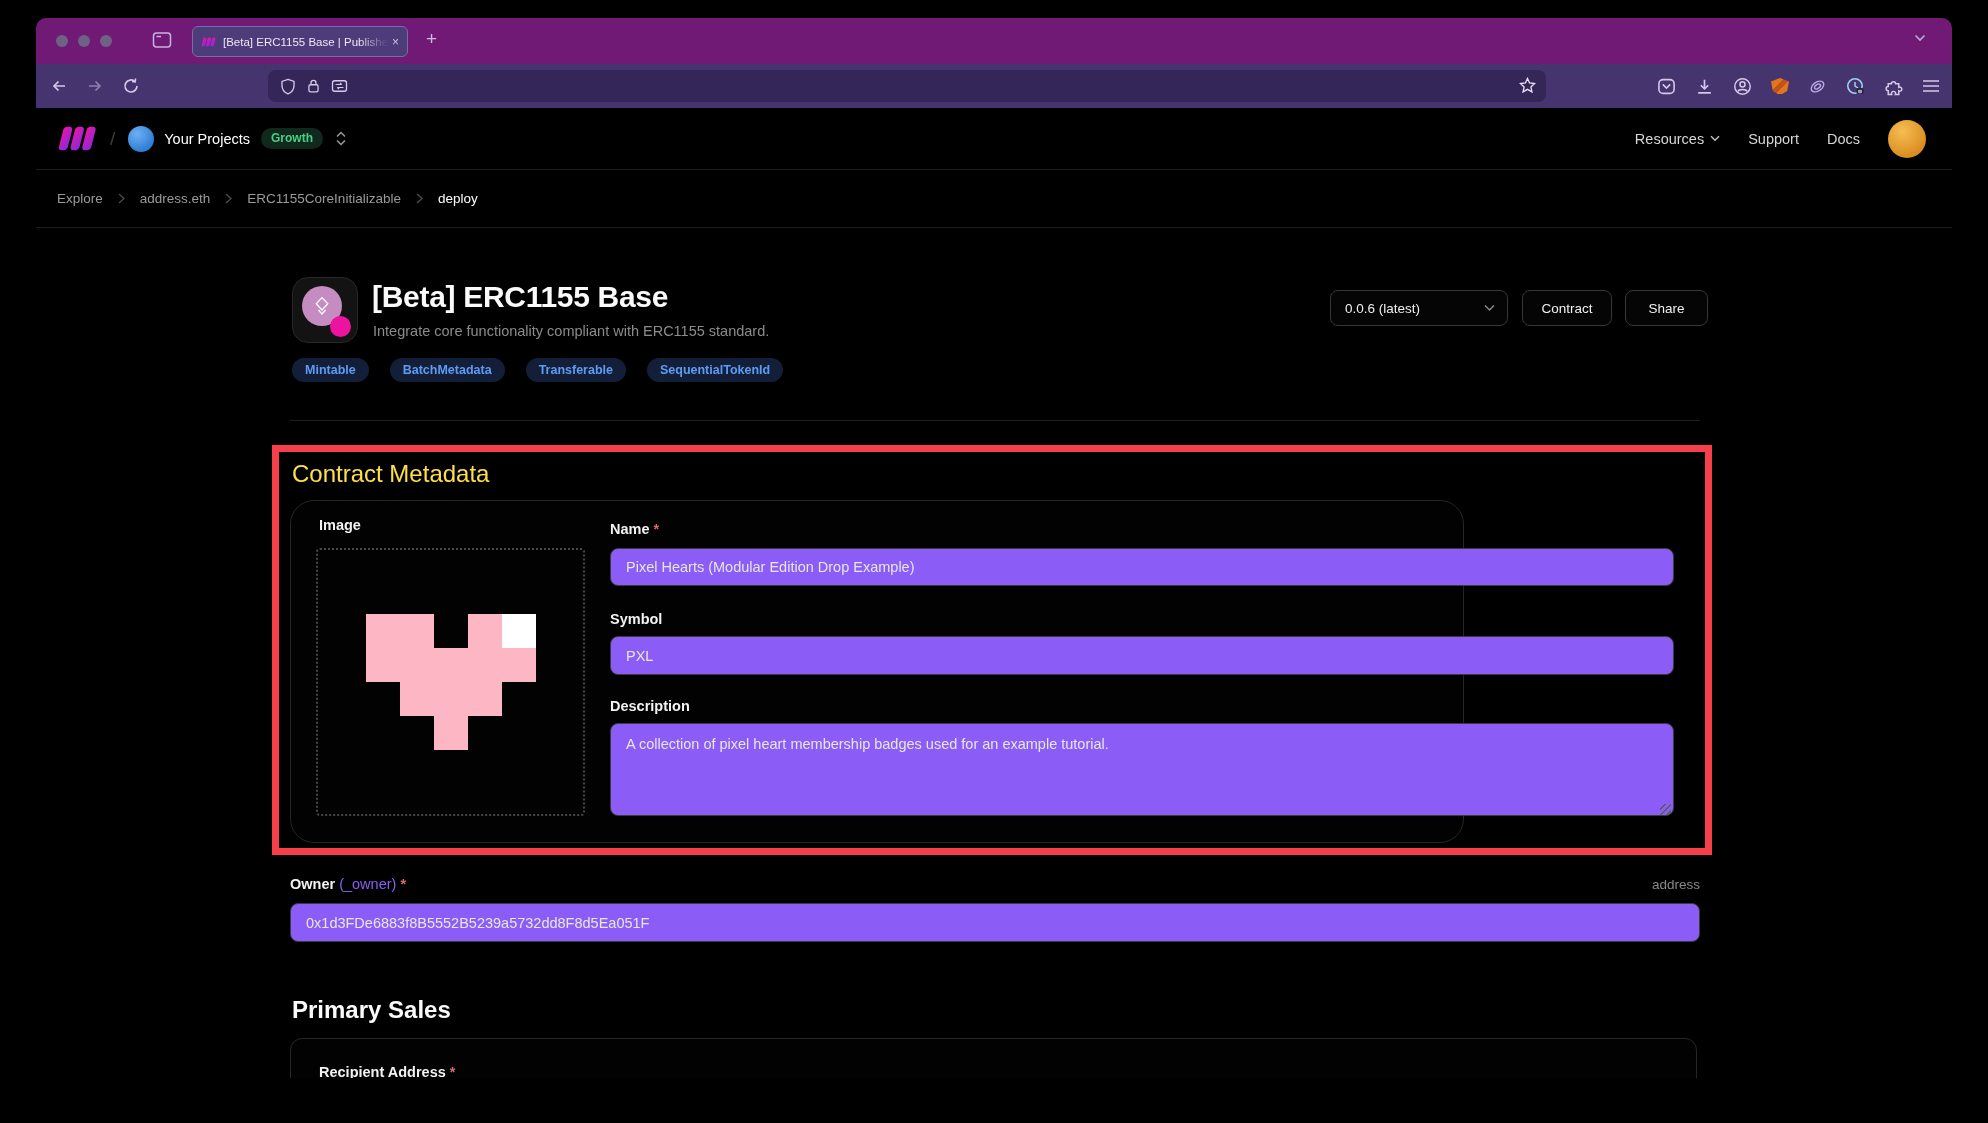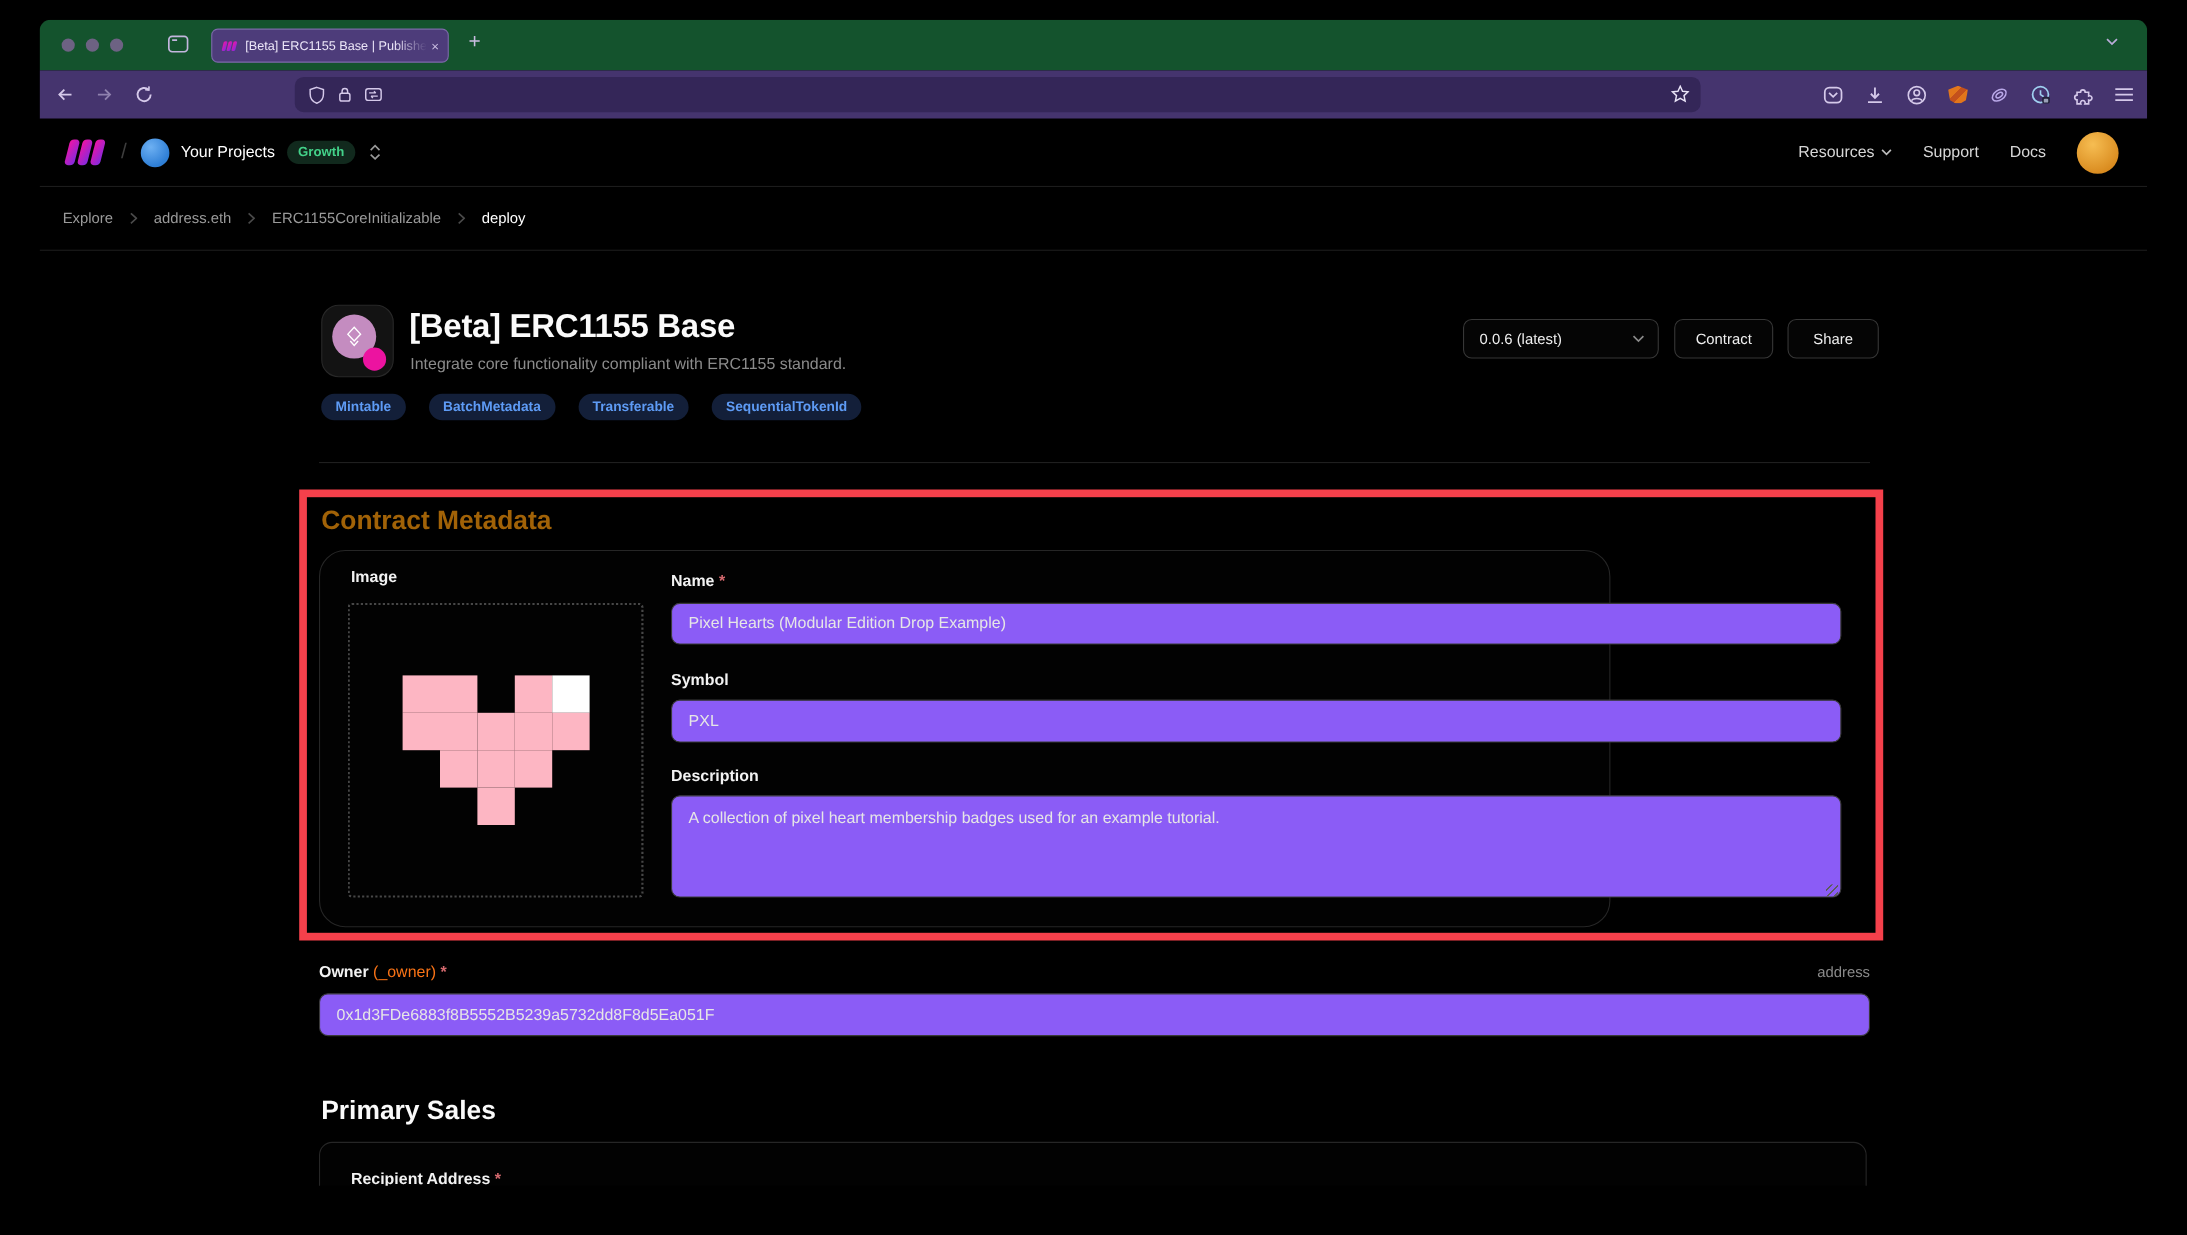--- a/index.html
+++ b/index.html
@@ -4,21 +4,21 @@
 <style>
   * { margin:0; padding:0; box-sizing:border-box; }
   html,body { width:1988px; height:1123px; background:#000; font-family:"Liberation Sans",sans-serif; overflow:hidden; }
   .screen { position:relative; width:1988px; height:1123px; background:#000; }
 
   
   .window { position:absolute; left:36px; top:18px; width:1916px; height:1060px;
             border-radius:10px; overflow:hidden; background:#000; }
 
   
-  .tabbar { position:absolute; left:0; top:0; width:100%; height:46px; background:#14532d; }
+  .tabbar { position:absolute; left:0; top:0; width:100%; height:46px; background:#701a75; }
   .dot { position:absolute; top:17px; width:12px; height:12px; border-radius:50%; background:#6d6283; }
   .dot.d1{left:20px}.dot.d2{left:42px}.dot.d3{left:64px}
   .sidebar-toggle { position:absolute; left:116px; top:13px; }
   .tab { position:absolute; left:156px; top:8px; width:216px; height:31px; background:#4d3c7a;
          border:1px solid #7d69aa; border-radius:6px; display:flex; align-items:center; padding:0 8px; }
   .tab-title { flex:1; margin-left:7px; font-size:11.5px; color:#ece6f8; white-space:nowrap; overflow:hidden;
          -webkit-mask-image:linear-gradient(90deg,#000 82%,transparent); mask-image:linear-gradient(90deg,#000 82%,transparent); }
   .tab-close { font-size:12px; color:#cdc1e4; line-height:1; padding-left:4px; cursor:default; }
   .newtab { position:absolute; left:390px; top:10px; font-size:19px; color:#c9bce0; font-weight:300; }
   .tabchev { position:absolute; right:26px; top:16px; }
@@ -80,21 +80,21 @@
   .badges { position:absolute; left:256px; top:250px; display:flex; gap:21px; }
   .pill { height:24px; display:flex; align-items:center; padding:0 13px; border-radius:999px;
           background:#131f39; color:#5e9bf5; font-size:12.5px; font-weight:700; }
 
   .divider { position:absolute; left:254px; top:312px; width:1410px; height:1px; background:#1f1f1f; }
 
   
   .annotation { position:absolute; left:236px; top:337px; width:1440px; height:410px;
                 border:7px solid #f5404b; pointer-events:none; z-index:9; }
 
-  .cm-heading { position:absolute; left:256px; top:352px; font-size:24px; font-weight:700; color:#a16207; }
+  .cm-heading { position:absolute; left:256px; top:352px; font-size:24px; font-weight:400; color:#fde047; }
 
   .cm-card { position:absolute; left:254px; top:392px; width:1174px; height:343px;
              border:1px solid #262626; border-radius:24px; background:#020202; }
   .lbl { font-size:14.5px; font-weight:600; color:#f2f2f2; }
   .req { color:#d56a6f; font-weight:600; }
   .image-label { position:absolute; left:28px; top:16px; }
   .image-box { position:absolute; left:25px; top:47px; width:269px; height:268px; border:2px dotted #474747;
                border-radius:4px; display:flex; align-items:center; justify-content:center; cursor:pointer; }
   #heart-grid { display:grid; grid-template-columns:repeat(5,34px); grid-auto-rows:34px; }
 
@@ -105,21 +105,21 @@
               padding:0 15px; font-family:"Liberation Sans",sans-serif; outline:none; }
   .f-name-in { position:absolute; left:319px; top:47px; width:1064px; height:38px; }
   .f-sym-in  { position:absolute; left:319px; top:135px; width:1064px; height:39px; }
   .f-desc-in { position:absolute; left:319px; top:222px; width:1064px; height:93px; resize:none;
                padding:10px 15px; line-height:1.4; }
   .resize-handle { position:absolute; left:1369px; top:303px; width:11px; height:11px;
                background:repeating-linear-gradient(135deg,transparent 0 3px,#5c5c5c 3px 4.5px); }
 
   .owner-head { position:absolute; left:254px; top:768px; width:1410px; display:flex; justify-content:space-between;
                 align-items:baseline; }
-  .owner-param { color:#f97316; font-weight:400; }
+  .owner-param { color:#8b5cf6; font-weight:400; }
   .type-hint { font-size:13.5px; color:#8a8a8a;margin-left:20px; }
   .owner-in { position:absolute; left:254px; top:795px; width:1410px; height:39px; }
 
   .ps-heading { position:absolute; left:256px; top:888px; font-size:24px; font-weight:700; color:#fafafa; }
   .ps-card { position:absolute; left:254px; top:930px; width:1407px; height:200px;
              border:1px solid #262626; border-radius:12px; background:#020202; }
   .ps-lbl { position:absolute; left:28px; top:25px; }
 
   svg { display:block; }
 </style>

